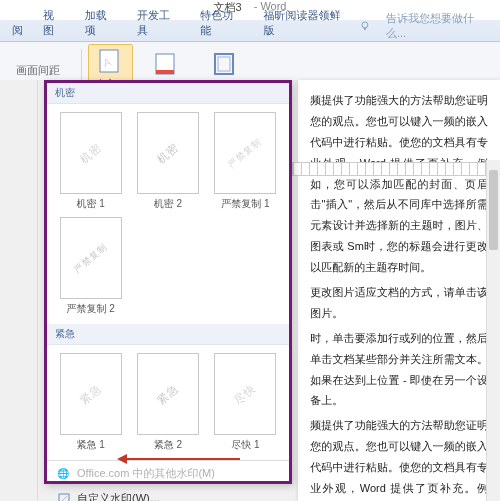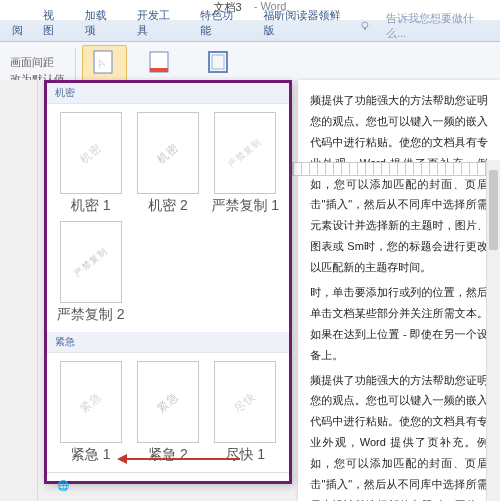--- a/index.html
+++ b/index.html
@@ -4,32 +4,32 @@
 <style>
 *{margin:0;padding:0;box-sizing:border-box;font-family:"Microsoft YaHei","SimSun",sans-serif;font-size:11px}
 body{width:500px;height:501px;background:#fff;overflow:hidden;position:relative}
 .win-bar{height:20px;background:#fff;color:#888;display:flex;justify-content:center;font-size:11px}
 .win-bar .doc-title{color:#444}
 .win-bar .app{color:#888;margin-left:12px}
 .tabs{height:22px;background:linear-gradient(#e6edf7,#dfe8f4);display:flex;align-items:flex-end;padding-left:2px;border-bottom:1px solid #b9c7da}
 .tab{padding:3px 10px;color:#3a5a8a;cursor:pointer}
 .tellme{margin-left:auto;color:#8aa0bf;display:flex;align-items:center;gap:16px;padding-right:8px}
 .bulb{width:10px;height:10px;display:inline-block}
-.ribbon{height:58px;background:#f4f6fa;border-bottom:1px solid #d0d7e2;display:flex;align-items:center;padding:4px 6px;gap:2px}
+.ribbon{height:58px;background:#f4f6fa;border-bottom:1px solid #d0d7e2;display:flex;align-items:flex-end;padding:4px 12px;gap:2px}
 .rgrp{display:flex;flex-direction:column;align-items:center;gap:2px;padding:0 4px}
 .ricon{width:28px;height:28px;display:flex;align-items:center;justify-content:center}
 .rlabel{font-size:10px;color:#3a5a8a;display:flex;align-items:center;gap:2px}
 .dd-arrow{font-size:7px;color:#3a5a8a}
 .wm-drop{position:absolute;left:44px;top:80px;width:248px;height:404px;background:#fff;border:3px solid #701a75;box-shadow:2px 2px 8px rgba(0,0,0,.2);z-index:5;display:flex;flex-direction:column}
 .wm-sec-h{background:#eef2f8;padding:3px 8px;color:#4a6a9a;font-size:10px;border-bottom:1px solid #e0e6ef}
 .wm-grid{display:grid;grid-template-columns:repeat(3,1fr);gap:6px;padding:8px}
 .wm-card{display:flex;flex-direction:column;align-items:center;gap:3px}
 .wm-thumb{width:62px;height:82px;border:1px solid #c8c8c8;background:#fff;position:relative;display:flex;align-items:center;justify-content:center}
 .wm-txt{color:#d5d5d5;transform:rotate(-40deg);font-size:11px;white-space:nowrap;letter-spacing:1px;font-family:"SimSun",serif}
-.wm-cap{font-size:14px;color:#555}
+.wm-cap{font-size:10px;color:#555}
 .wm-menu{border-top:1px solid #ddd;margin-top:auto}
 .wm-mi{display:flex;align-items:center;gap:6px;padding:5px 10px;color:#333;cursor:pointer}
 .wm-mi.dis{color:#b0b0b0}
 .mi-ico{width:14px;height:14px;display:flex;align-items:center;justify-content:center;font-size:10px}
 .doc-area{position:absolute;left:0;top:80px;right:0;bottom:0;background:#f0f0f0;display:flex}
 .left-gut{width:44px;background:#f0f0f0;border-right:1px solid #ddd}
 .page{margin-left:260px;margin-top:0;width:230px;background:#fff;box-shadow:0 0 4px rgba(0,0,0,.15);padding:10px 12px;color:#222;line-height:1.9;font-size:11px;font-family:"SimSun",serif}
 .page p{text-align:justify;margin-bottom:4px}
 .ruler{position:absolute;left:292px;right:2px;top:82px;height:14px;background:#fff;border:1px solid #ccc;font-size:7px;color:#888;overflow:hidden}
 .ruler-inner{position:relative;height:100%;background:repeating-linear-gradient(90deg,#ccc 0,#ccc 1px,transparent 1px,transparent 8px)}
@@ -107,20 +107,21 @@
   </div>
 </div>
 
 <div class="doc-area">
   <div class="left-gut"></div>
   <div class="ruler">
       <div class="ruler-inner"></div>
     </div>
   <div class="page">
     <p>频提供了功能强大的方法帮助您证明您的观点。您也可以键入一频的嵌入代码中进行粘贴。使您的文档具有专业外观，Word 提供了页补充。例如，您可以添加匹配的封面、页眉击"插入"，然后从不同库中选择所需元素设计并选择新的主题时，图片、图表或 Sm时，您的标题会进行更改以匹配新的主题存时间。</p>
+    <p>更改图片适应文档的方式，请单击该图片。</p>
     <p>时，单击要添加行或列的位置，然后单击文档某些部分并关注所需文本。如果在达到上位置 - 即使在另一个设备上。</p>
     <p>频提供了功能强大的方法帮助您证明您的观点。您也可以键入一频的嵌入代码中进行粘贴。使您的文档具有专业外观，Word 提供了页补充。例如，您可以添加匹配的封面、页眉击"插入"，然后从不同库中选择所需元素设计并选择新的主题时，图片、图表或 Sm时，您的标题会进行更改以匹配新的主题存时间。</p>
   </div>
   <div class="scroll-v">
     <div class="scroll-thumb"></div>
   </div>
 </div>
 
 <div class="wm-drop">
   <div class="wm-sec-h">机密</div>
@@ -167,20 +168,21 @@
     <div class="wm-card">
         <div class="wm-thumb">
           <span class="wm-txt">尽快</span>
         </div>
         <span class="wm-cap">尽快 1</span>
       </div>
   </div>
   <div class="wm-menu">
     <div class="wm-mi dis">
       <span class="mi-ico">🌐</span>
+      <span>Office.com 中的其他水印(M)</span>
     </div>
     <div class="wm-mi">
       <span class="mi-ico">
         <svg viewBox="0 0 14 14">
             <rect x="2" y="2" width="10" height="10" fill="none" stroke="#6a8abf"></rect>
             <line x1="4" y1="10" x2="10" y2="4" stroke="#c0c0c0"></line>
           </svg>
       </span>
       <span>自定义水印(W)…</span>
     </div>

